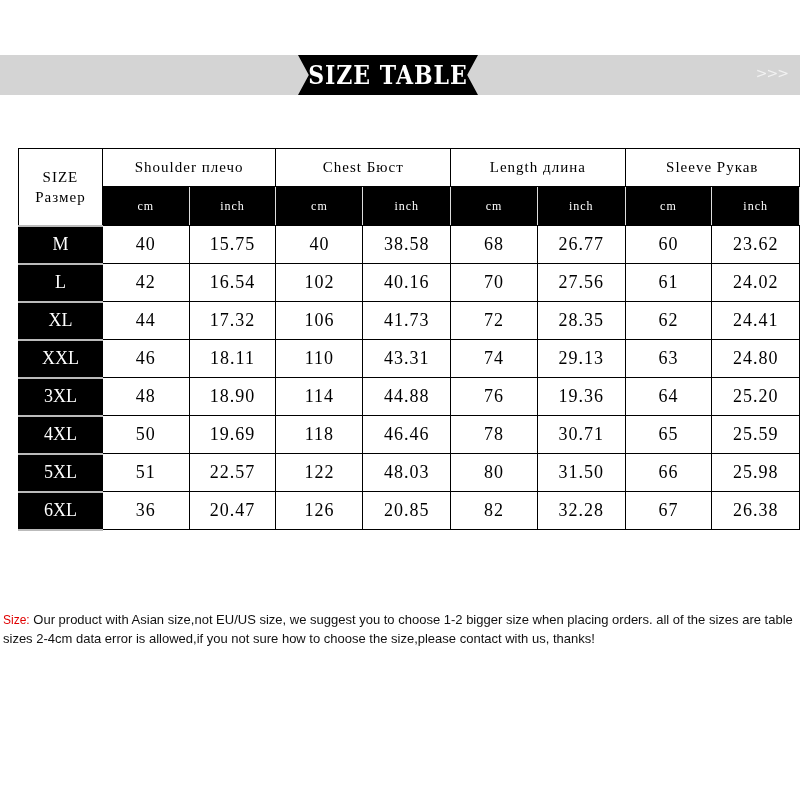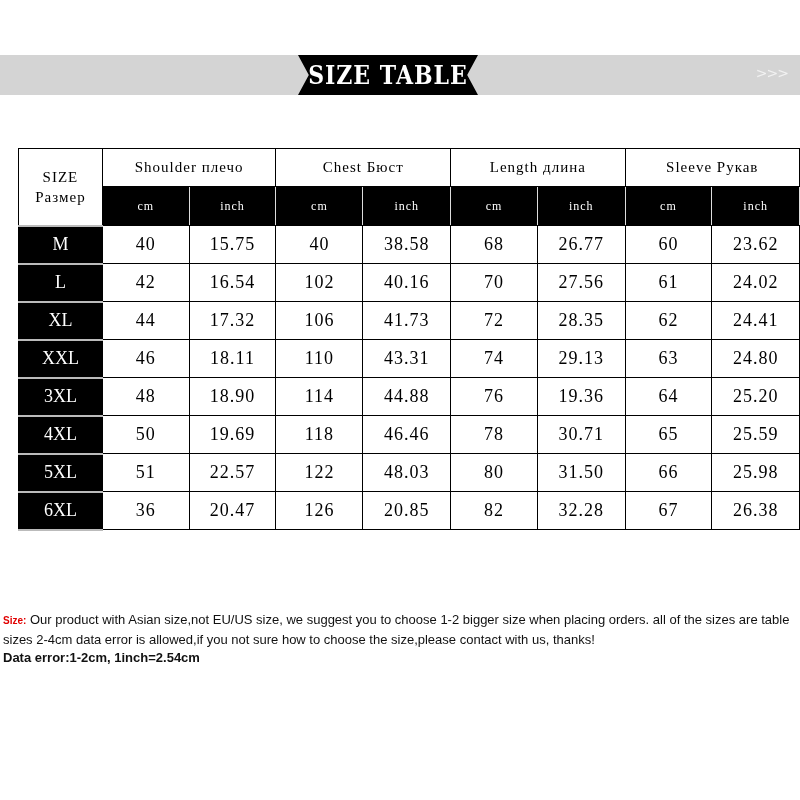--- a/index.html
+++ b/index.html
@@ -57,21 +57,21 @@
     .size-table tr.data-row td.size-cell {
       background: #000; color: #fff; font-size: 18px; letter-spacing: 0;
       border-bottom: 2px solid #bbb; border-top: 2px solid #bbb;
     }
 
     .notes {
       position: absolute; left: 3px; top: 611px; width: 797px;
       font-family: "Liberation Sans", sans-serif; font-size: 13px; color: #111;
       line-height: 18.5px;
     }
-    .notes .label { color: #e00000; font-weight: bold; font-size: 10px; }
+    .notes .label { color: #e00000; font-weight: normal; font-size: 12px; }
     .notes .bold-line { font-weight: bold; }
   </style>
 </head>
 <body>
 
 <div class="banner">
   <div class="banner-title">
     <span>SIZE TABLE</span>
   </div>
   <div class="banner-arrows">&gt;&gt;&gt;</div>
@@ -200,14 +200,13 @@
         <td>67</td>
         <td>26.38</td>
       </tr>
     </tbody>
 </table>
 
 <div class="notes">
   <div>
     <span class="label">Size:</span><span> Our product with Asian size,not EU/US size, we suggest you to choose 1-2 bigger size when placing orders. all of the sizes are table sizes 2-4cm data error is allowed,if you not sure how to choose the size,please contact with us, thanks!</span>
   </div>
-  <div class="bold-line">Data error:1-2cm, 1inch=2.54cm</div>
 </div>
 
 </body></html>

